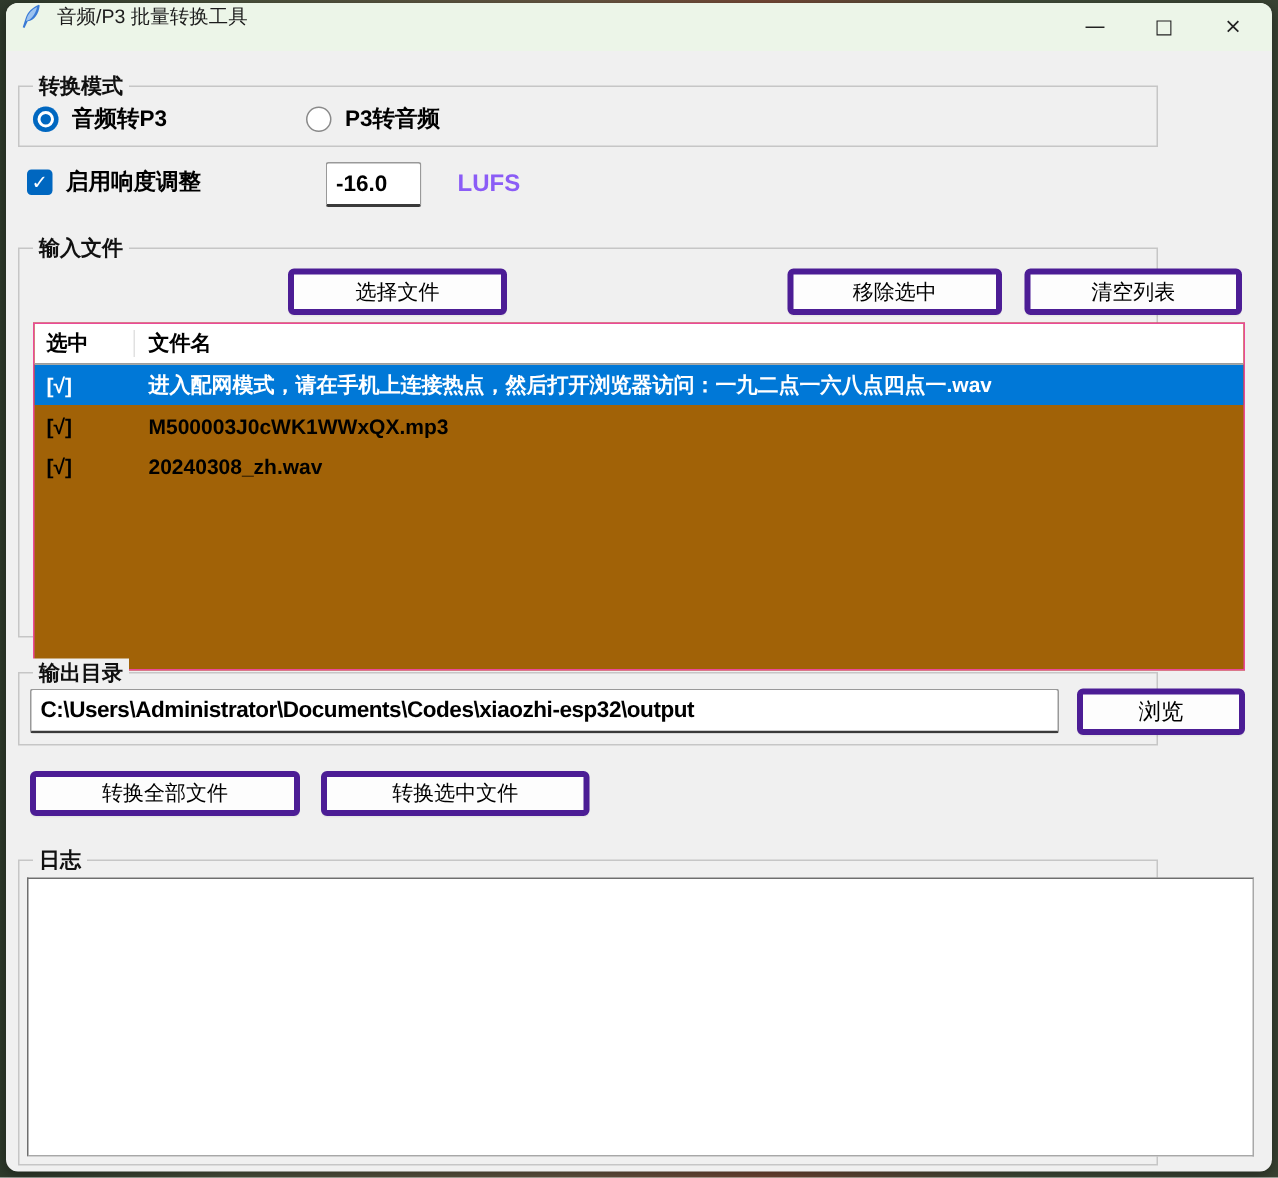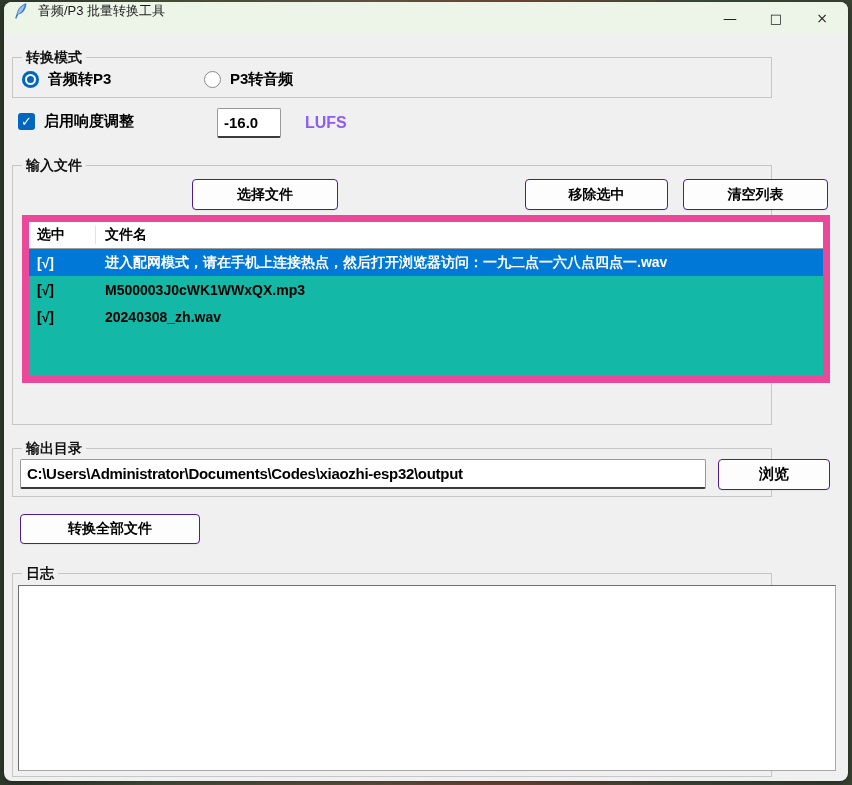--- a/index.html
+++ b/index.html
@@ -57,28 +57,28 @@
   .cbx-label{font-size:15px;font-weight:bold;color:#000;margin-left:9px;white-space:nowrap;}
   
   .entry{
     position:absolute;background:#fff;border:1px solid #999;border-bottom:2px solid #3a3a3a;
     border-radius:2px;font-size:15px;font-weight:bold;color:#000;
     display:flex;align-items:center;padding:0 6px;white-space:nowrap;overflow:hidden;
   }
   .unit-label{position:absolute;font-size:16px;font-weight:bold;color:#8b5cf6;}
   
   .btn{
-    position:absolute;background:#fdfdfd;border:1px solid #4c1d95;border-radius:4px;
-    font-size:14px;font-weight:bold;color:#000;display:flex;align-items:center;justify-content:center;
+    position:absolute;background:#fdfdfd;border:4px solid #4c1d95;border-radius:4px;
+    font-size:14px;font-weight:normal;color:#000;display:flex;align-items:center;justify-content:center;
     white-space:nowrap;cursor:default;box-shadow:0 1px 0 rgba(0,0,0,0.04);
   }
   
   .ftable{
-    position:absolute;left:18px;top:213px;width:808px;height:168px;
-    background:#14b8a6;border:7px solid #ec4899;overflow:hidden;
+    position:absolute;left:18px;top:213px;width:808px;height:232px;
+    background:#a16207;border:1px solid #ec4899;overflow:hidden;
   }
   .thead{
     position:relative;height:27px;border-bottom:1px solid #9c9c9c;background:#fff;
     display:flex;align-items:center;font-size:14px;font-weight:bold;color:#000;
   }
   .thead .sep{position:absolute;left:66px;top:4px;bottom:4px;width:1px;background:#e1e1e1;}
   .col-check{width:68px;padding-left:8px;flex:0 0 auto;}
   .col-name{padding-left:8px;}
   .trow{
     height:27px;display:flex;align-items:center;font-size:14px;font-weight:bold;color:#000;
@@ -159,19 +159,20 @@
       </div>
   </div>
 
   <div class="gbox" style="top:446px;height:49px;">
     <span class="gb-label">输出目录</span>
   </div>
   <div class="entry" style="left:16px;top:457px;width:686px;height:30px;letter-spacing:-0.3px;">C:\Users\Administrator\Documents\Codes\xiaozhi-esp32\output</div>
   <div class="btn" style="left:714px;top:457px;width:112px;height:31px;font-size:15px;">浏览</div>
 
   <div class="btn" style="left:16px;top:512px;width:180px;height:30px;">转换全部文件</div>
+  <div class="btn" style="left:210px;top:512px;width:179px;height:30px;">转换选中文件</div>
 
   <div class="gbox" style="top:571px;height:204px;">
     <span class="gb-label">日志</span>
   </div>
   <div class="log-text"></div>
 
 </div>
 
 </body></html>

